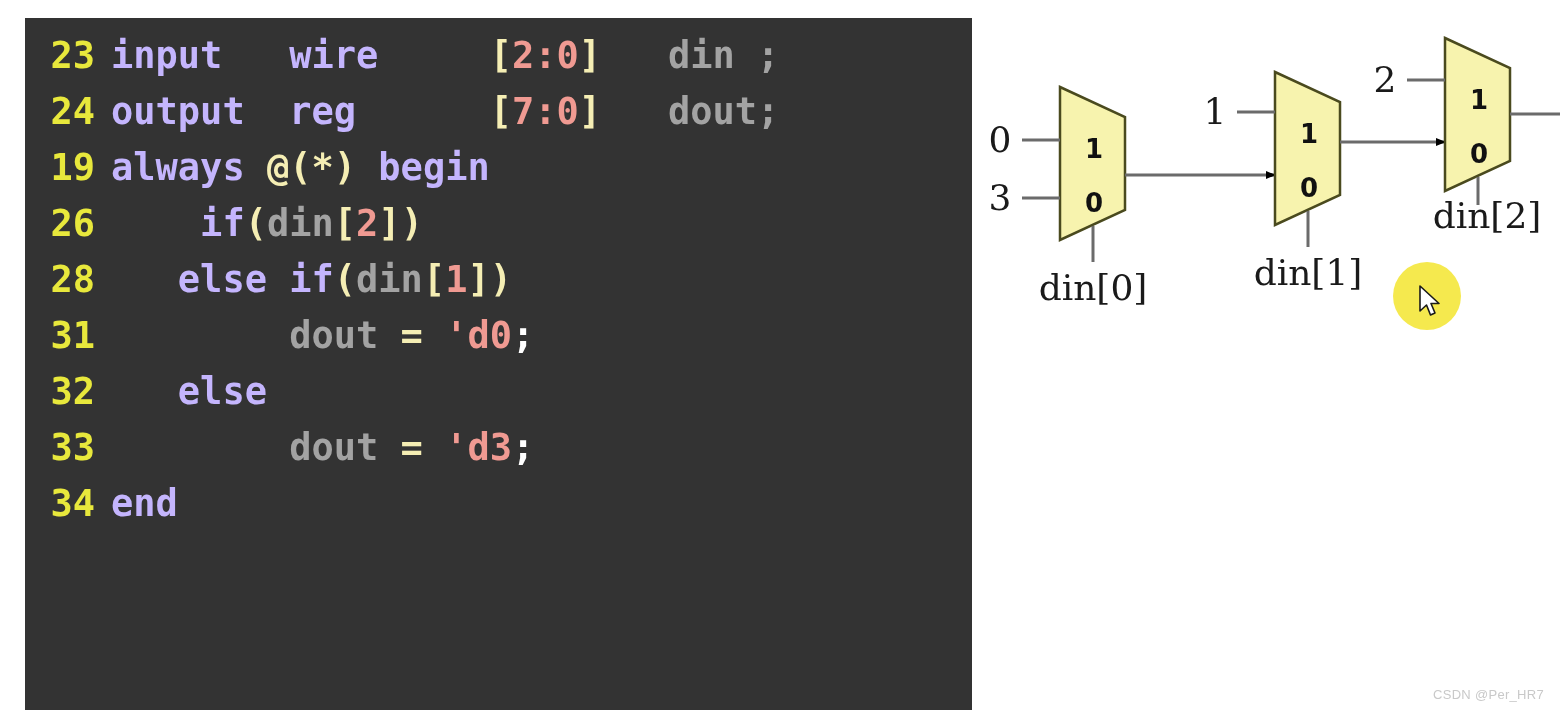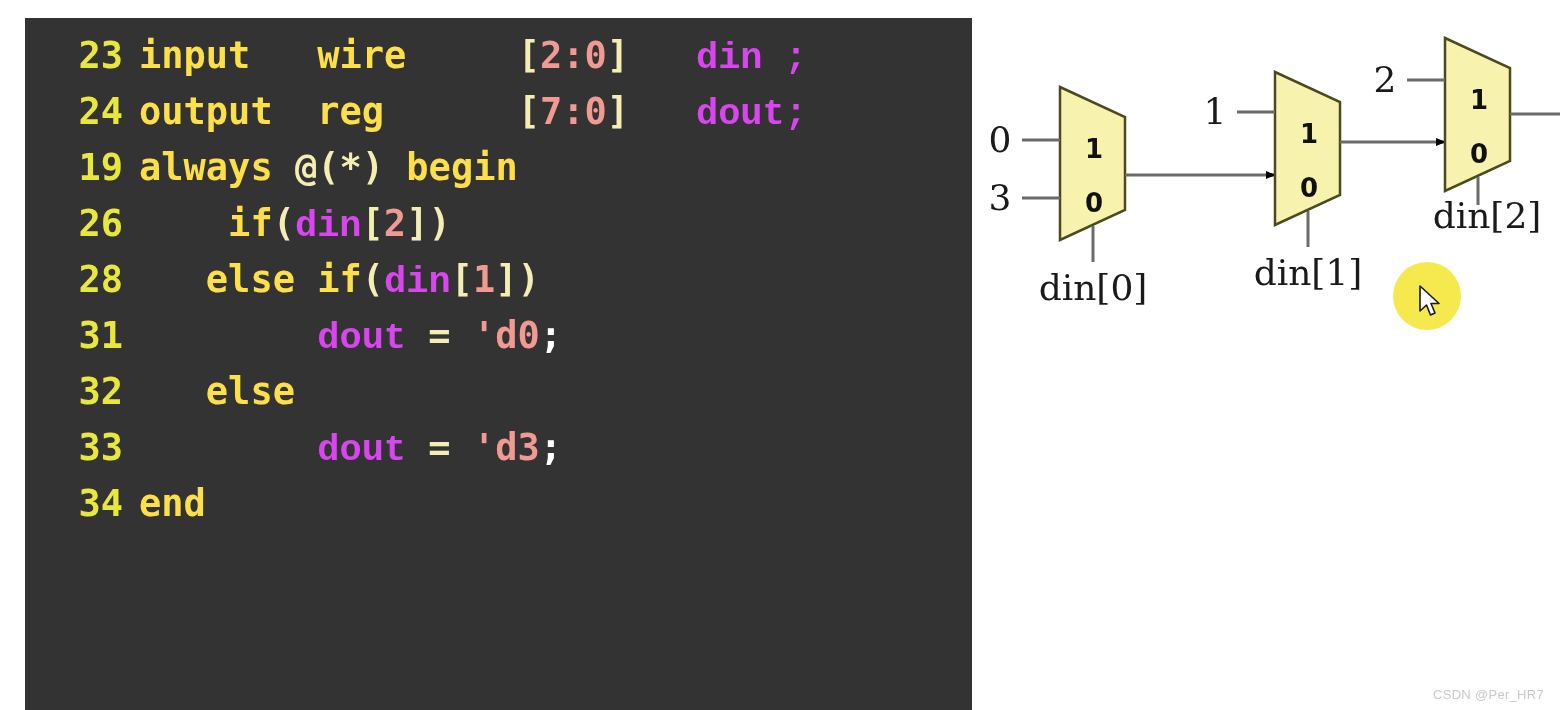--- a/index.html
+++ b/index.html
@@ -29,35 +29,34 @@
   }
   .code-line {
     display: flex;
     align-items: baseline;
     height: 56px;
     font-family: "DejaVu Sans Mono", "Liberation Mono", monospace;
     font-size: 37px;
     font-weight: bold;
     white-space: pre;
     line-height: 56px;
-    padding-left: 28px;
   }
   .ln {
     width: 86px;
     text-align: right;
     color: #e8e83c;
     padding-right: 16px;
     box-sizing: border-box;
     flex: none;
   }
   .code-text {
     color: #f2efd0;
   }
-  .tok-kw   { color: #fde047; }
-  .tok-id   { color: #d946ef; font-family: Liberation Mono, monospace; }
+  .tok-kw   { color: #c4b5fd; }
+  .tok-id   { color: #a3a3a3; }
   .tok-br   { color: #f5eeb4; }
   .tok-num  { color: #f09a92; }
   .tok-op   { color: #f5eeb4; }
   .tok-punc { color: #ffffff; }
 
   
   #diagram {
     position: absolute;
     left: 975px;
     top: 0;

